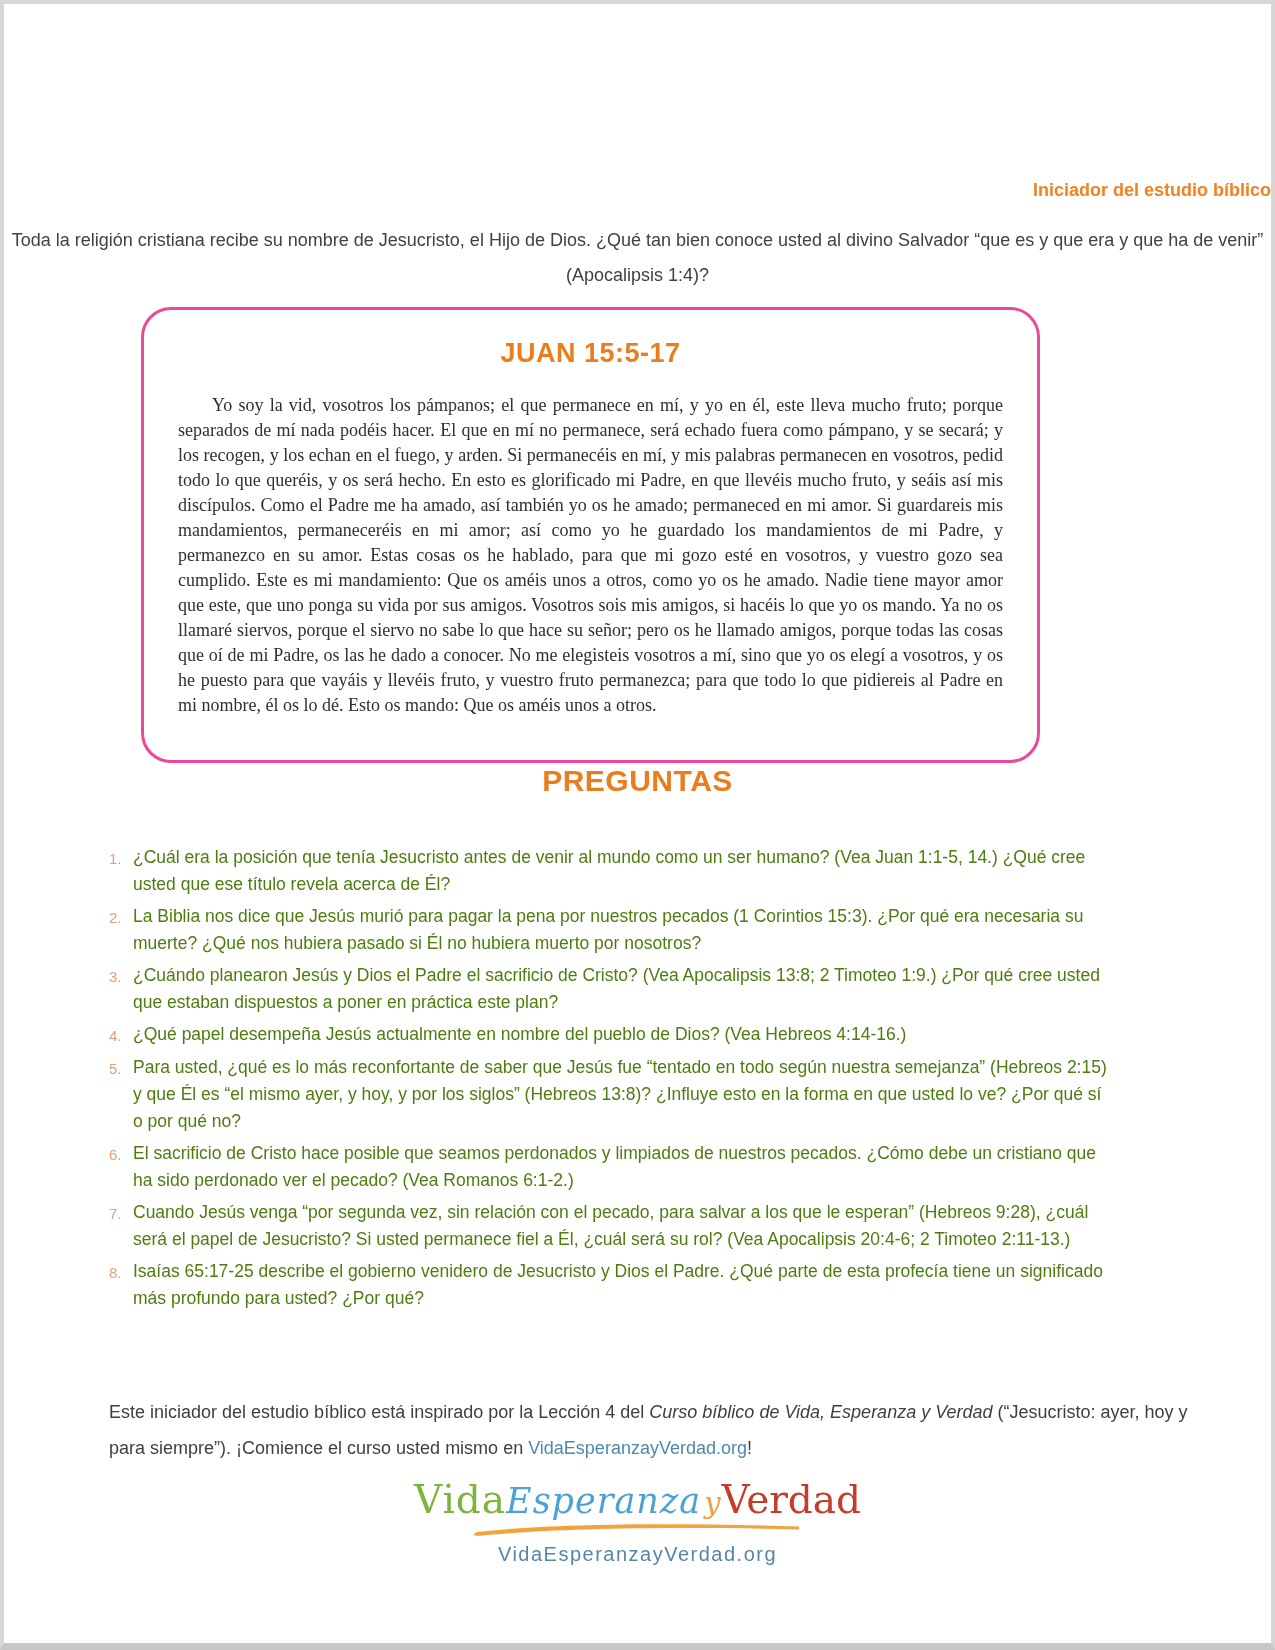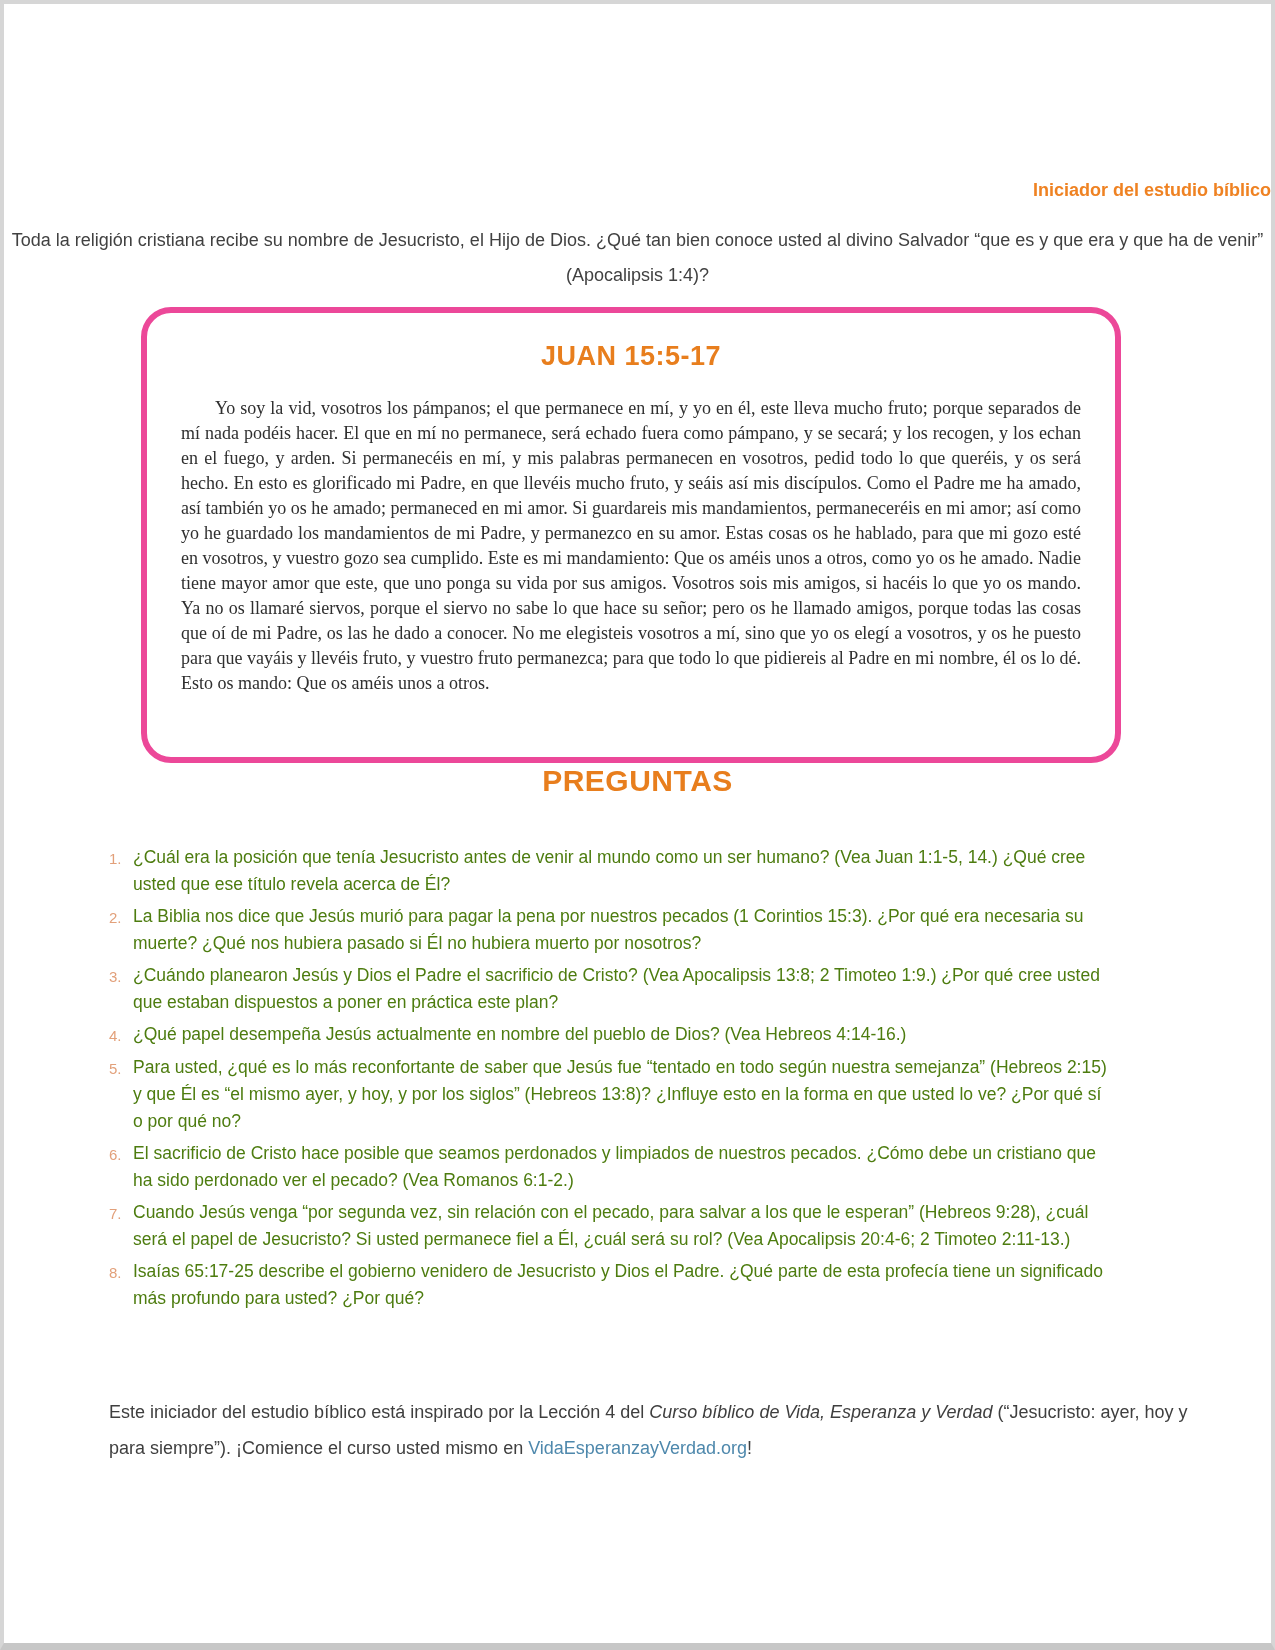--- a/index.html
+++ b/index.html
@@ -24,22 +24,22 @@
     text-align:right;
     font-size:18px;font-weight:bold;color:#ef8222;
   }
   .intro{
     position:absolute;top:201px;left:0;width:100%;
     text-align:center;color:#414141;
     font-size:18px;line-height:35px;
   }
   .scripture-box{
     position:absolute;top:303px;left:137px;
-    box-sizing:border-box;width:980px;min-height:456px;
-    border:6px solid #ec4899;border-radius:30px;
+    box-sizing:border-box;width:899px;min-height:456px;
+    border:3px solid #ec4899;border-radius:30px;
     padding:16px 28px 26px 28px;
     background:#ffffff;
   }
   .scripture-heading{
     margin:12px 0 0 0;text-align:center;
     font-size:27px;font-weight:bold;letter-spacing:.5px;
     color:#e87e1d;
   }
   .scripture-text{
     margin:24px 6px 0 6px;
@@ -155,14 +155,24 @@
       <span class="q-text">Cuando Jesús venga “por segunda vez, sin relación con el pecado, para salvar a los que le esperan” (Hebreos 9:28), ¿cuál será el papel de Jesucristo? Si usted permanece fiel a Él, ¿cuál será su rol? (Vea Apocalipsis 20:4-6; 2 Timoteo 2:11-13.)</span>
     </li>
     <li class="q-item">
       <span class="q-num">8.</span>
       <span class="q-text">Isaías 65:17-25 describe el gobierno venidero de Jesucristo y Dios el Padre. ¿Qué parte de esta profecía tiene un significado más profundo para usted? ¿Por qué?</span>
     </li>
   </ol>
 
   <p class="footnote"><span>Este iniciador del estudio bíblico está inspirado por la Lección 4 del </span><em>Curso bíblico de Vida, Esperanza y Verdad</em><span> (“Jesucristo: ayer, hoy y para siempre”). ¡Comience el curso usted mismo en </span><a>VidaEsperanzayVerdad.org</a><span>!</span></p>
 
+  <div class="logo">
+    <div class="logo-text">
+      <span class="lg-vida">Vida</span><span class="lg-esp">Esperanza</span><span class="lg-y">y</span><span class="lg-verdad">Verdad</span>
+    </div>
+    <svg class="logo-swoosh" width="330" height="16" viewBox="0 0 330 16" aria-hidden="true">
+      <path d="M4 11 C 70 3.5, 180 1, 326 5.5 L 326 8.5 C 180 5, 70 8.5, 4 15 Z" fill="#f2a43c"></path>
+      <path d="M4 11 C 2 12, 0 13.5, 1 14.5 C 3 15, 6 13.5, 7 12.5 Z" fill="#f2a43c"></path>
+    </svg>
+    <div class="logo-url">VidaEsperanzayVerdad.org</div>
+  </div>
 
 </div>
 
 </body></html>

